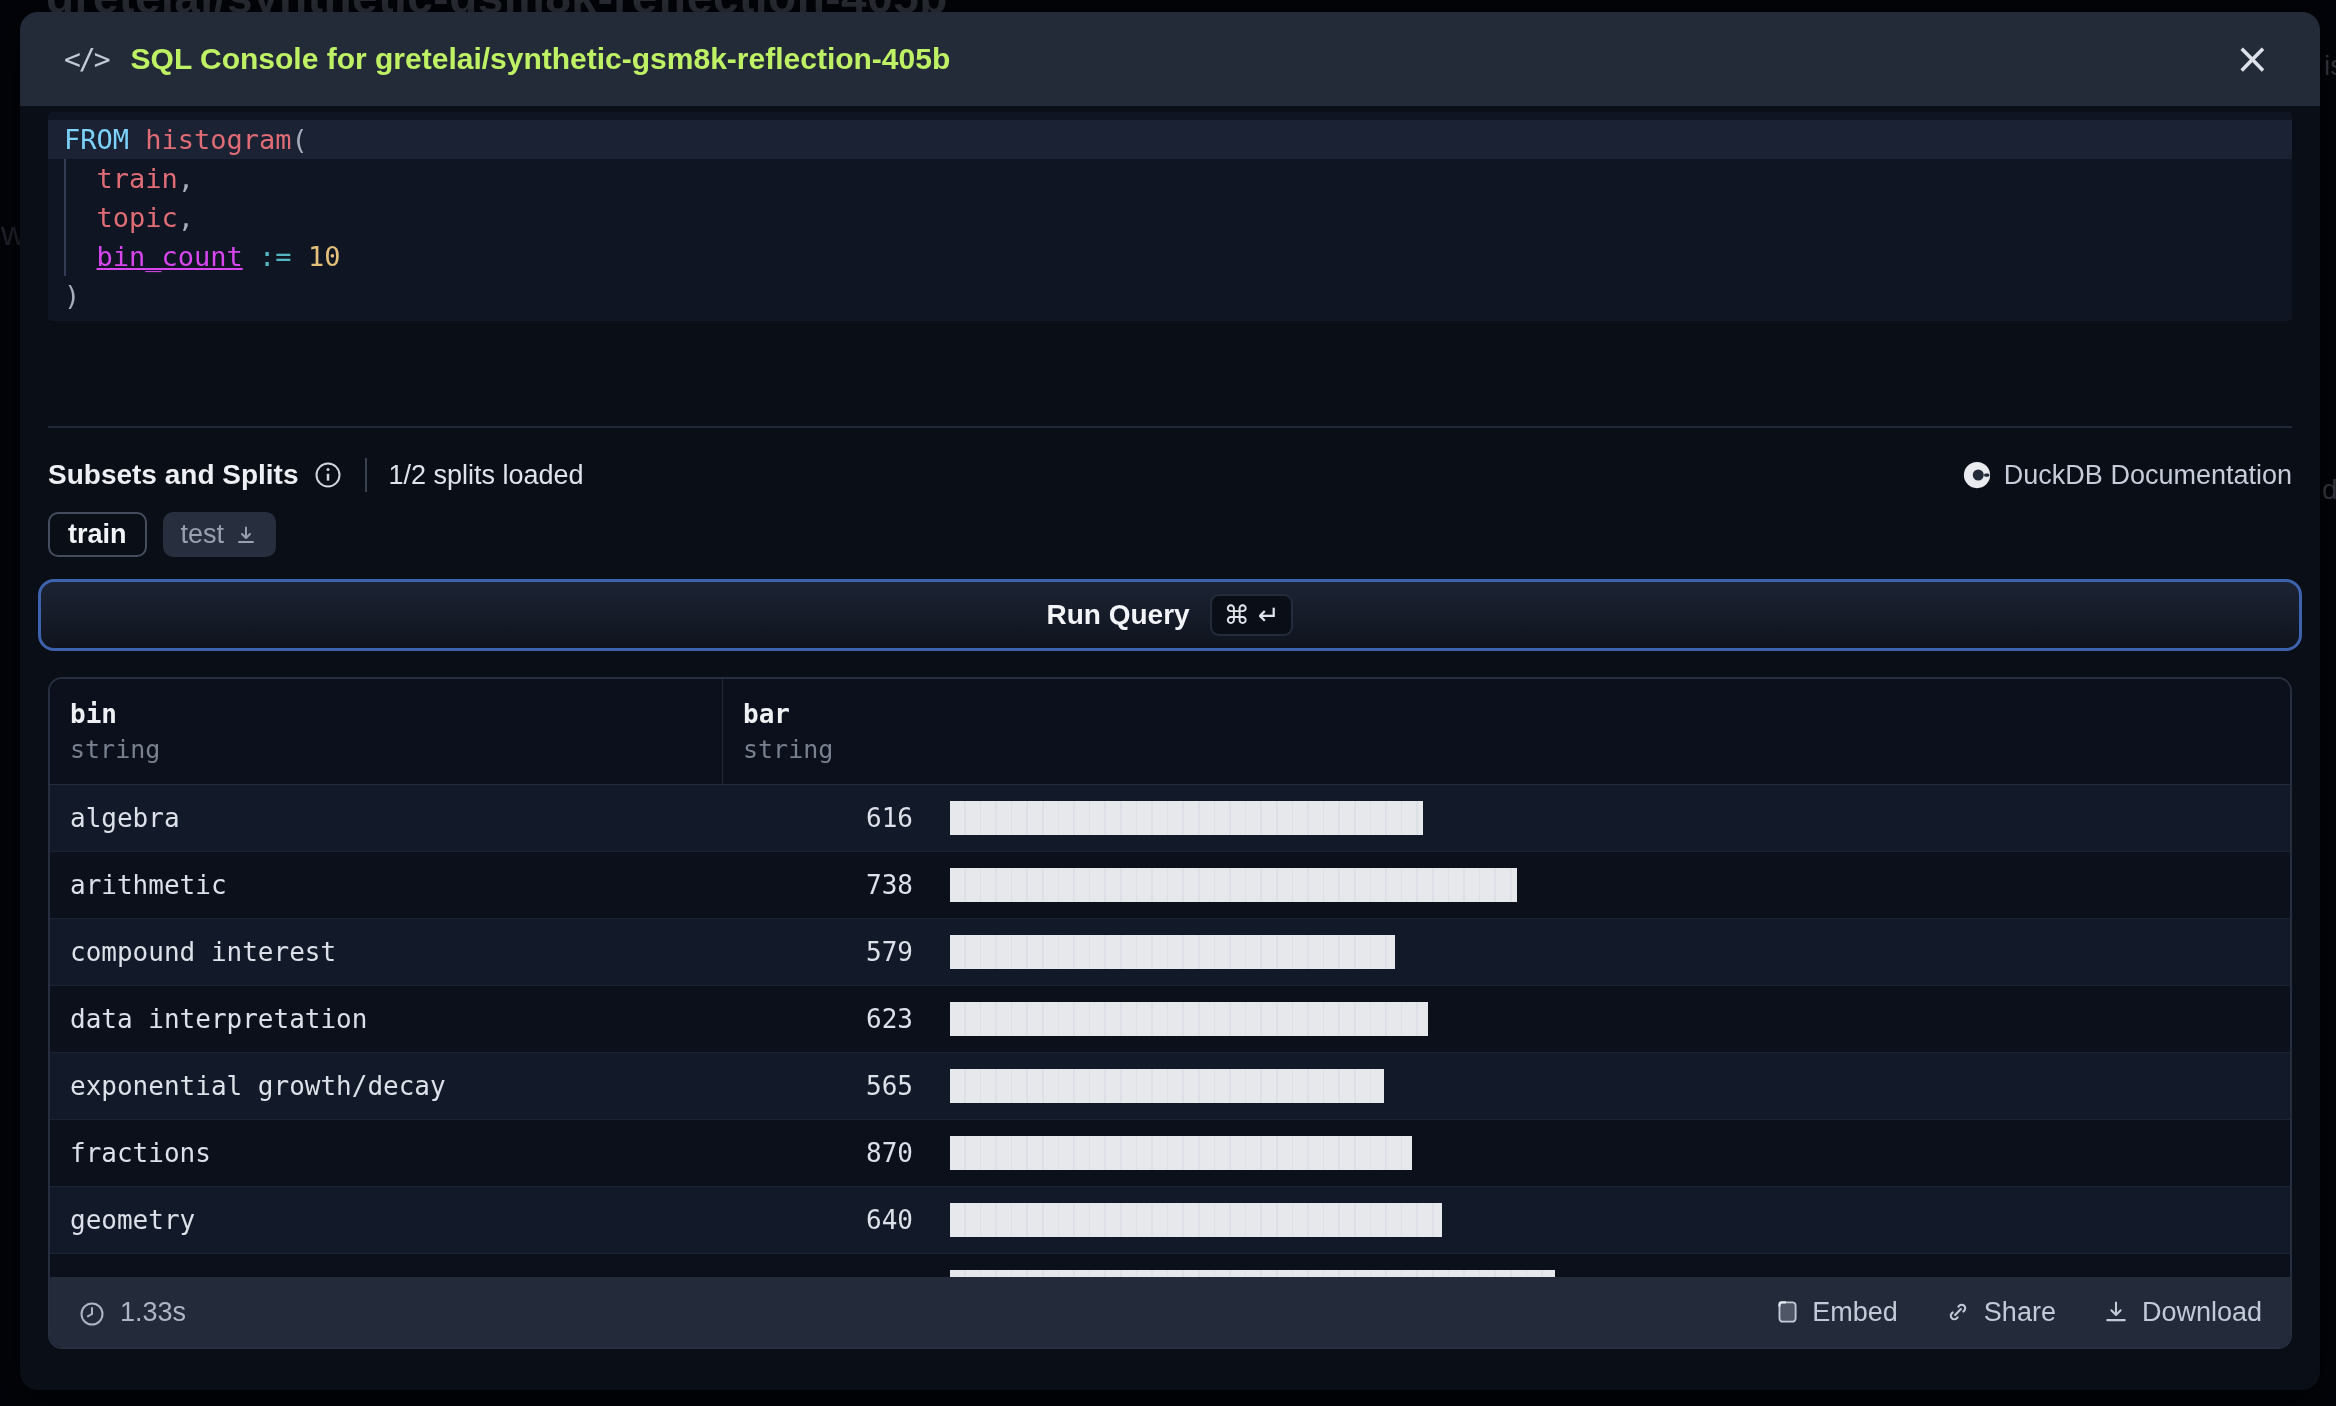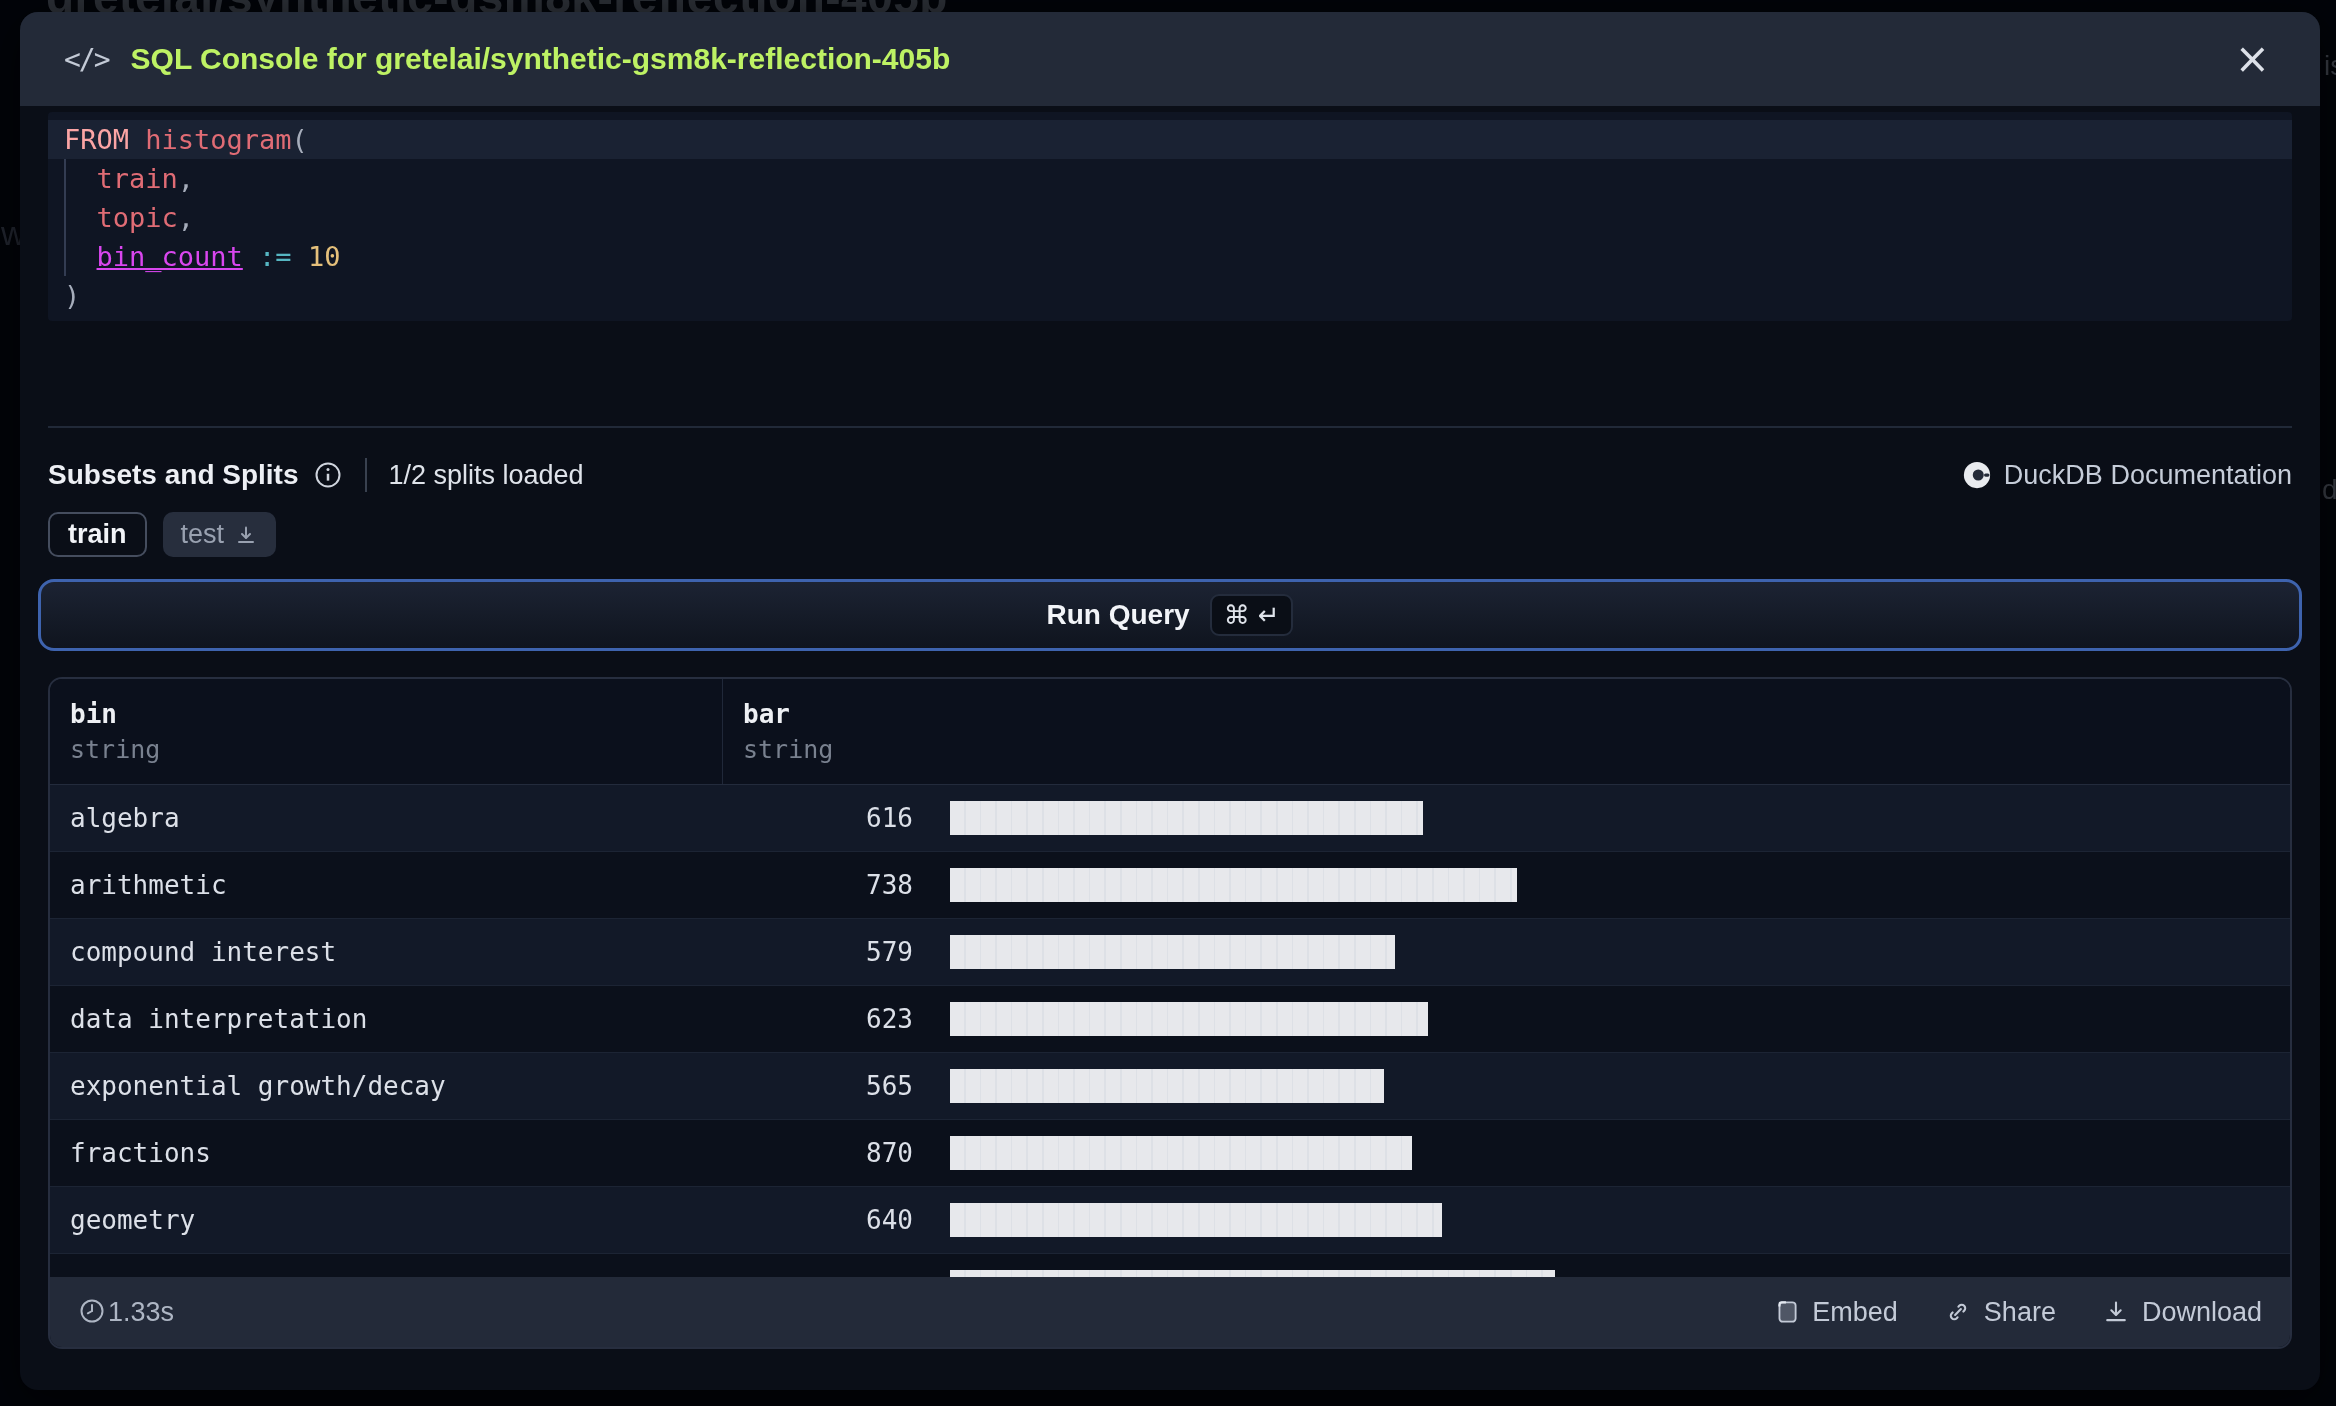--- a/index.html
+++ b/index.html
@@ -80,21 +80,21 @@
   .data-row.light { background:#121928; }
   .data-row.dark { background:#0b101b; }
   .cell { font-size:26px; color:#dce0e8; padding:0 20px; overflow:hidden; white-space:nowrap; }
   .cell-count { text-align:right; }
   .cell-bar { padding:0 0 0 17px; border-left:none; align-self:stretch; display:flex; align-items:center; }
   .bar { height:34px; background:repeating-linear-gradient(90deg,#e7e8ec 0 14px,#dde0e6 14px 15.6px); }
 
   
   .results-footer { height:70px; background:#232a39; display:flex; align-items:center;
                     padding:0 28px; }
-  .duration { display:flex; align-items:flex-start; gap:2px; color:#aeb6c4; font-size:27px; }
+  .duration { display:flex; align-items:flex-end; gap:14px; color:#aeb6c4; font-size:27px; }
   .footer-actions { margin-left:auto; display:flex; gap:46px; }
   .footer-btn { display:flex; align-items:center; gap:12px; color:#c3cad7; font-size:27px;
                 background:none; border:none; cursor:pointer; font-family:inherit; }
 
   svg { display:block; }
 </style>
 </head>
 <body>
 
 <div class="page">
@@ -109,21 +109,21 @@
       <span class="code-icon">&lt;/&gt;</span>
       <h1 class="modal-title">SQL Console for gretelai/synthetic-gsm8k-reflection-405b</h1>
       <button class="close-btn">×</button>
     </div>
 
     <div class="modal-body">
 
       <div class="editor">
         <div class="indent-guide"></div>
         <div id="code-lines">
-            <div class="code-line active"><span style="color: #fca5a5;">FROM</span><span style="color: rgb(166, 173, 187);"> </span><span style="color: rgb(224, 108, 117);">histogram</span><span style="color: rgb(166, 173, 187);">(</span></div>
+            <div class="code-line active"><span style="color: #7dd3fc;">FROM</span><span style="color: rgb(166, 173, 187);"> </span><span style="color: rgb(224, 108, 117);">histogram</span><span style="color: rgb(166, 173, 187);">(</span></div>
             <div class="code-line"><span style="color: rgb(166, 173, 187);">  </span><span style="color: rgb(224, 108, 117);">train</span><span style="color: rgb(166, 173, 187);">,</span></div>
             <div class="code-line"><span style="color: rgb(166, 173, 187);">  </span><span style="color: rgb(224, 108, 117);">topic</span><span style="color: rgb(166, 173, 187);">,</span></div>
             <div class="code-line"><span style="color: rgb(166, 173, 187);">  </span><span style="color: #d946ef; text-decoration: underline;">bin_count</span><span style="color: rgb(166, 173, 187);"> </span><span style="color: rgb(86, 182, 194);">:=</span><span style="color: rgb(166, 173, 187);"> </span><span style="color: rgb(229, 192, 123);">10</span></div>
             <div class="code-line"><span style="color: rgb(166, 173, 187);">)</span></div>
           </div>
       </div>
 
       <div class="divider"></div>
 
       <div class="section-row">

